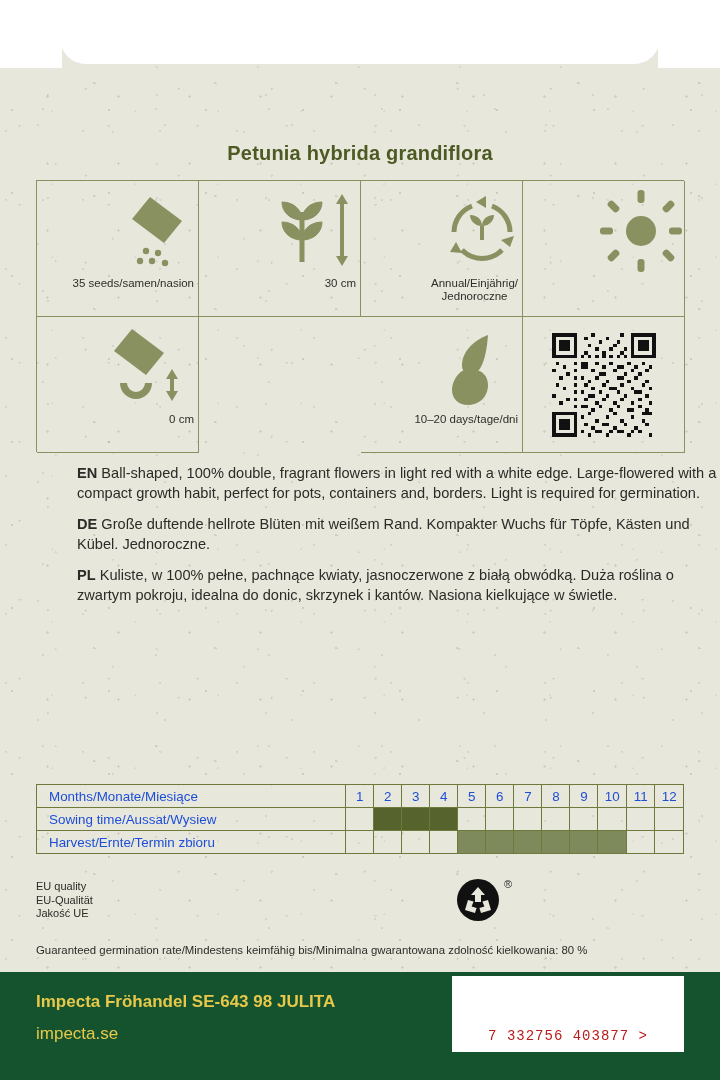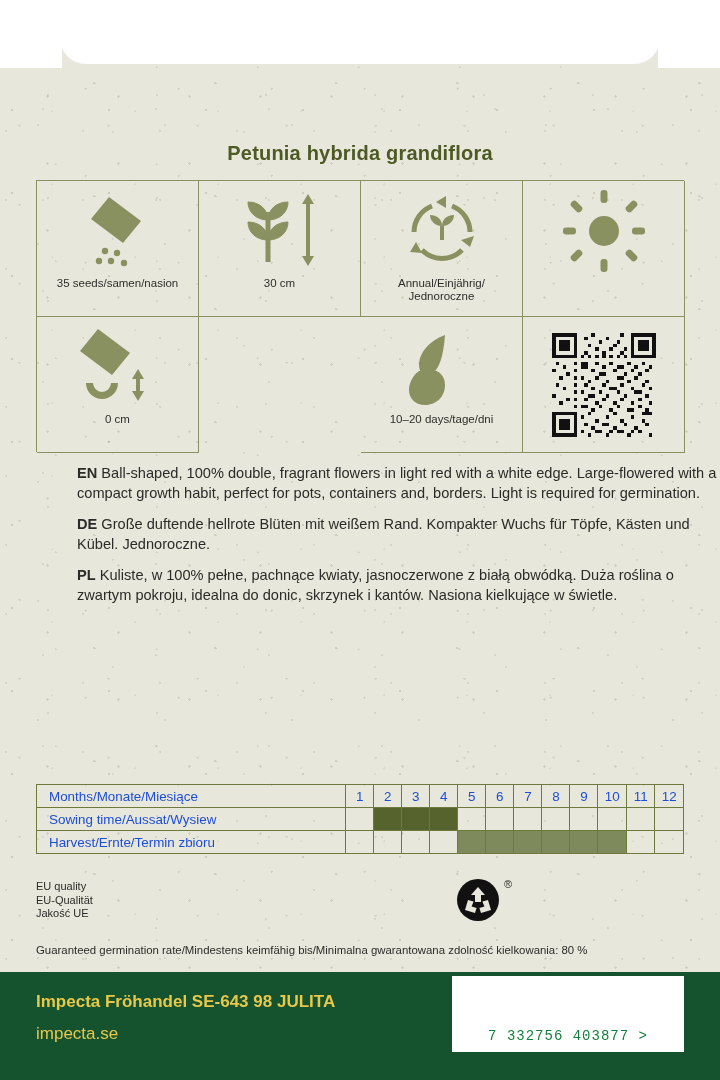--- a/index.html
+++ b/index.html
@@ -58,21 +58,21 @@
     position:absolute;left:36px;top:168px;width:648px;height:272px;
     border-top:1.6px solid #8a9160;
     border-left:1.6px solid #8a9160;
     box-sizing:border-box;
   }
   .cell{
     position:absolute;box-sizing:border-box;
     border-right:1.6px solid #8a9160;
     border-bottom:1.6px solid #8a9160;
     width:162px;height:136px;
-    display:flex;flex-direction:column;align-items:center;justify-content:flex-start;
+    display:flex;flex-direction:column;align-items:flex-end;justify-content:flex-start;
   }
   .cell .art{height:92px;display:flex;align-items:center;justify-content:center;margin-top:4px;}
   .cell .cap{
     color:#2e2e2a;font-size:11.5px;text-align:center;line-height:13px;
     padding:0 4px;
   }
   .qr{
     position:absolute;left:486px;top:136px;width:162px;height:136px;
     box-sizing:border-box;border-right:1.6px solid #8a9160;border-bottom:1.6px solid #8a9160;
     display:flex;align-items:center;justify-content:center;
@@ -125,21 +125,21 @@
     position:absolute;left:36px;top:20px;color:#e8c84a;font-size:17px;font-weight:bold;
   }
   .footer .line2{
     position:absolute;left:36px;top:52px;color:#e8c84a;font-size:17px;font-weight:normal;
   }
   .barcode-box{
     position:absolute;left:452px;top:964px;width:232px;height:76px;background:#ffffff;
   }
   .bc-num{
     position:absolute;left:452px;top:1016px;width:232px;text-align:center;
-    font-family:"Liberation Mono", monospace;font-size:14px;color:#15803d;letter-spacing:1px;
+    font-family:"Liberation Mono", monospace;font-size:14px;color:#b91c1c;letter-spacing:1px;
   }
   svg{display:block;}
 </style>
 </head>
 <body>
 
 <div class="packet">
   <div class="speckle"></div>
   <div class="notch"></div>
   <div class="notch-l"></div>

